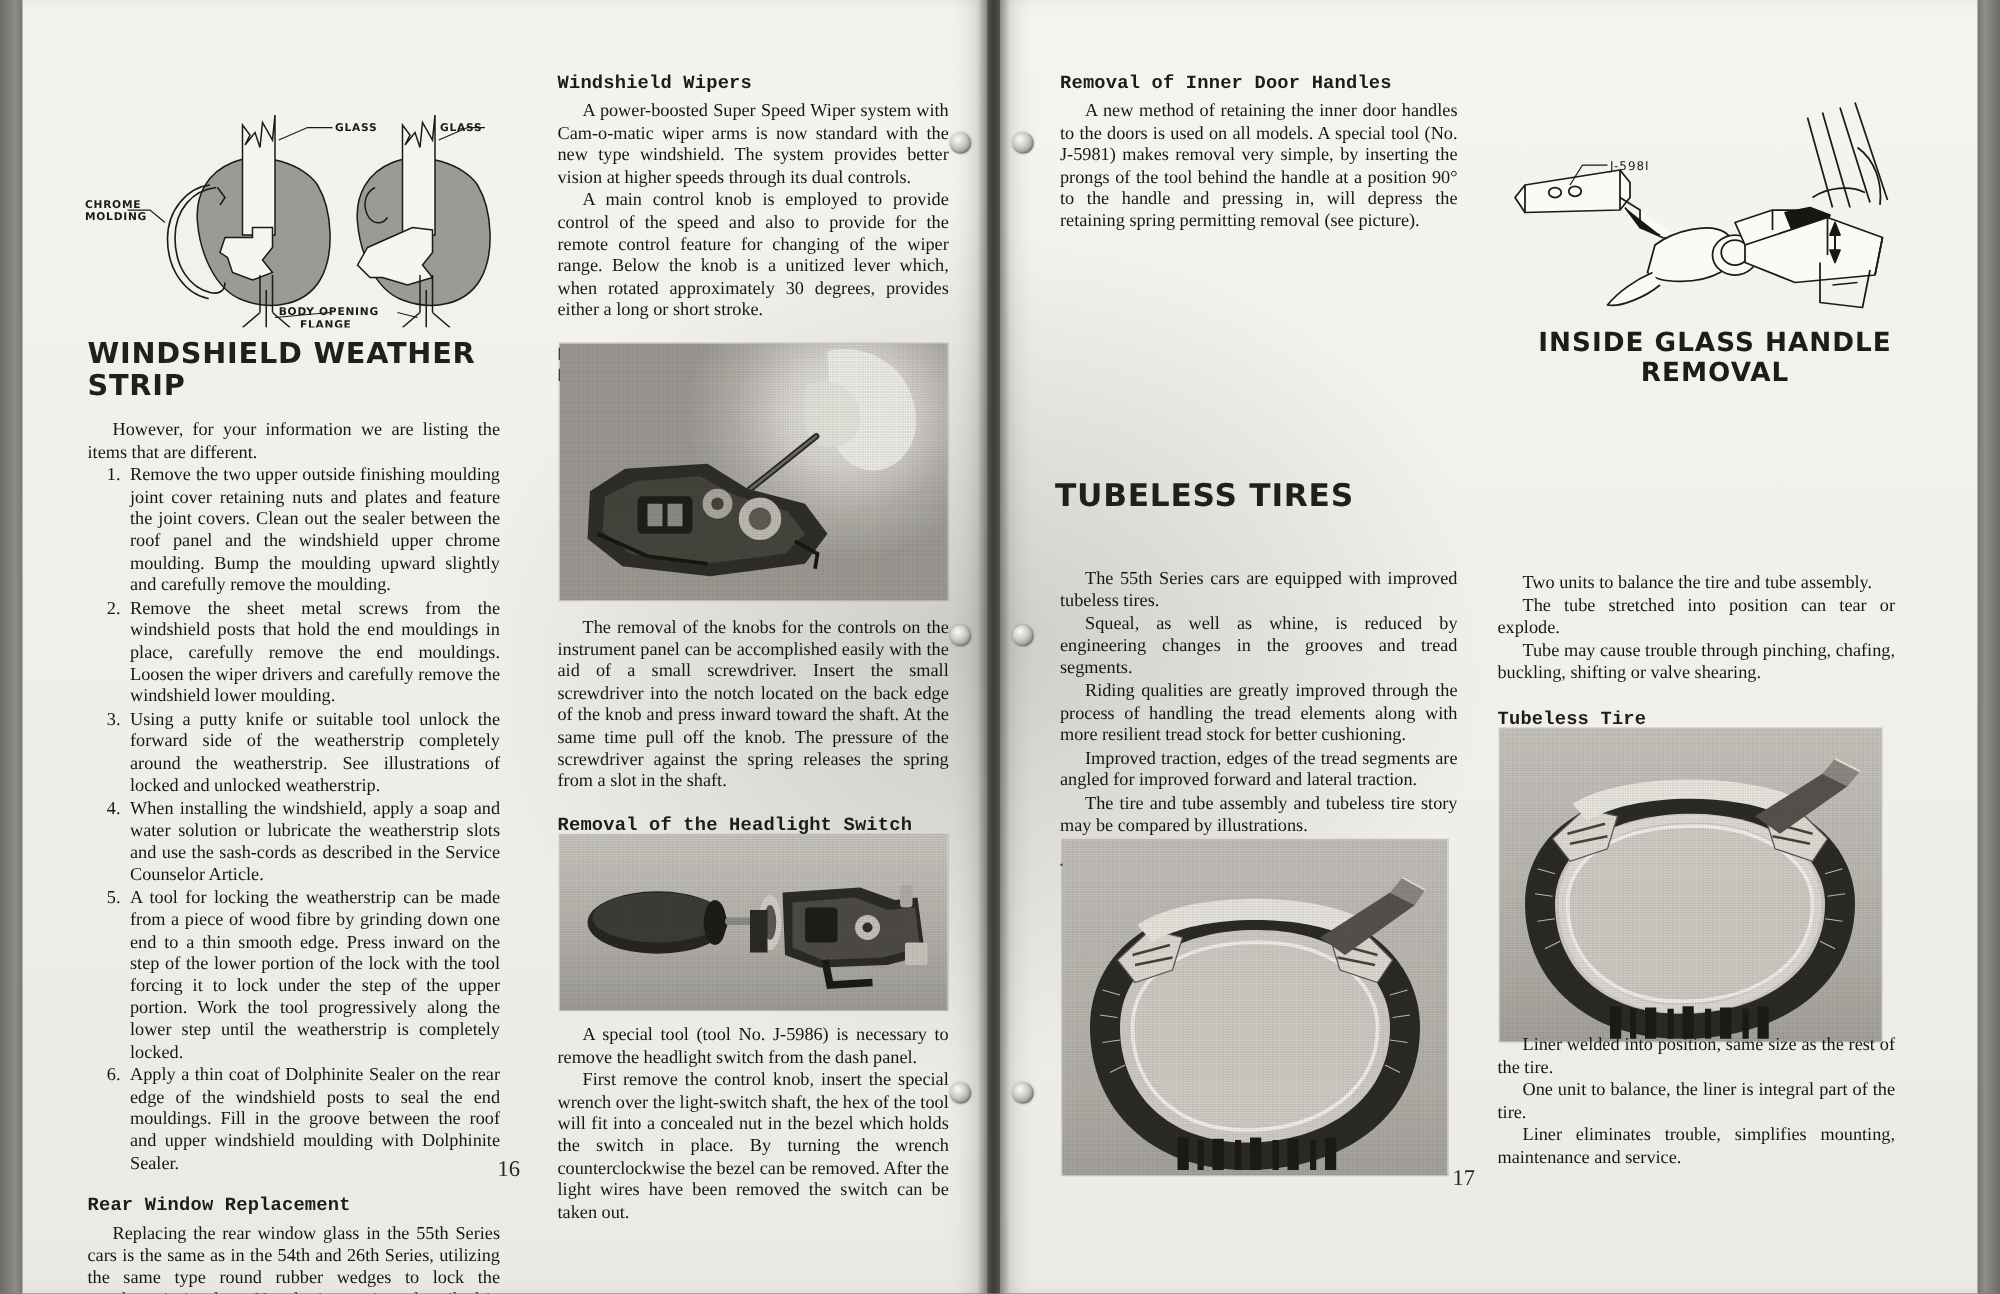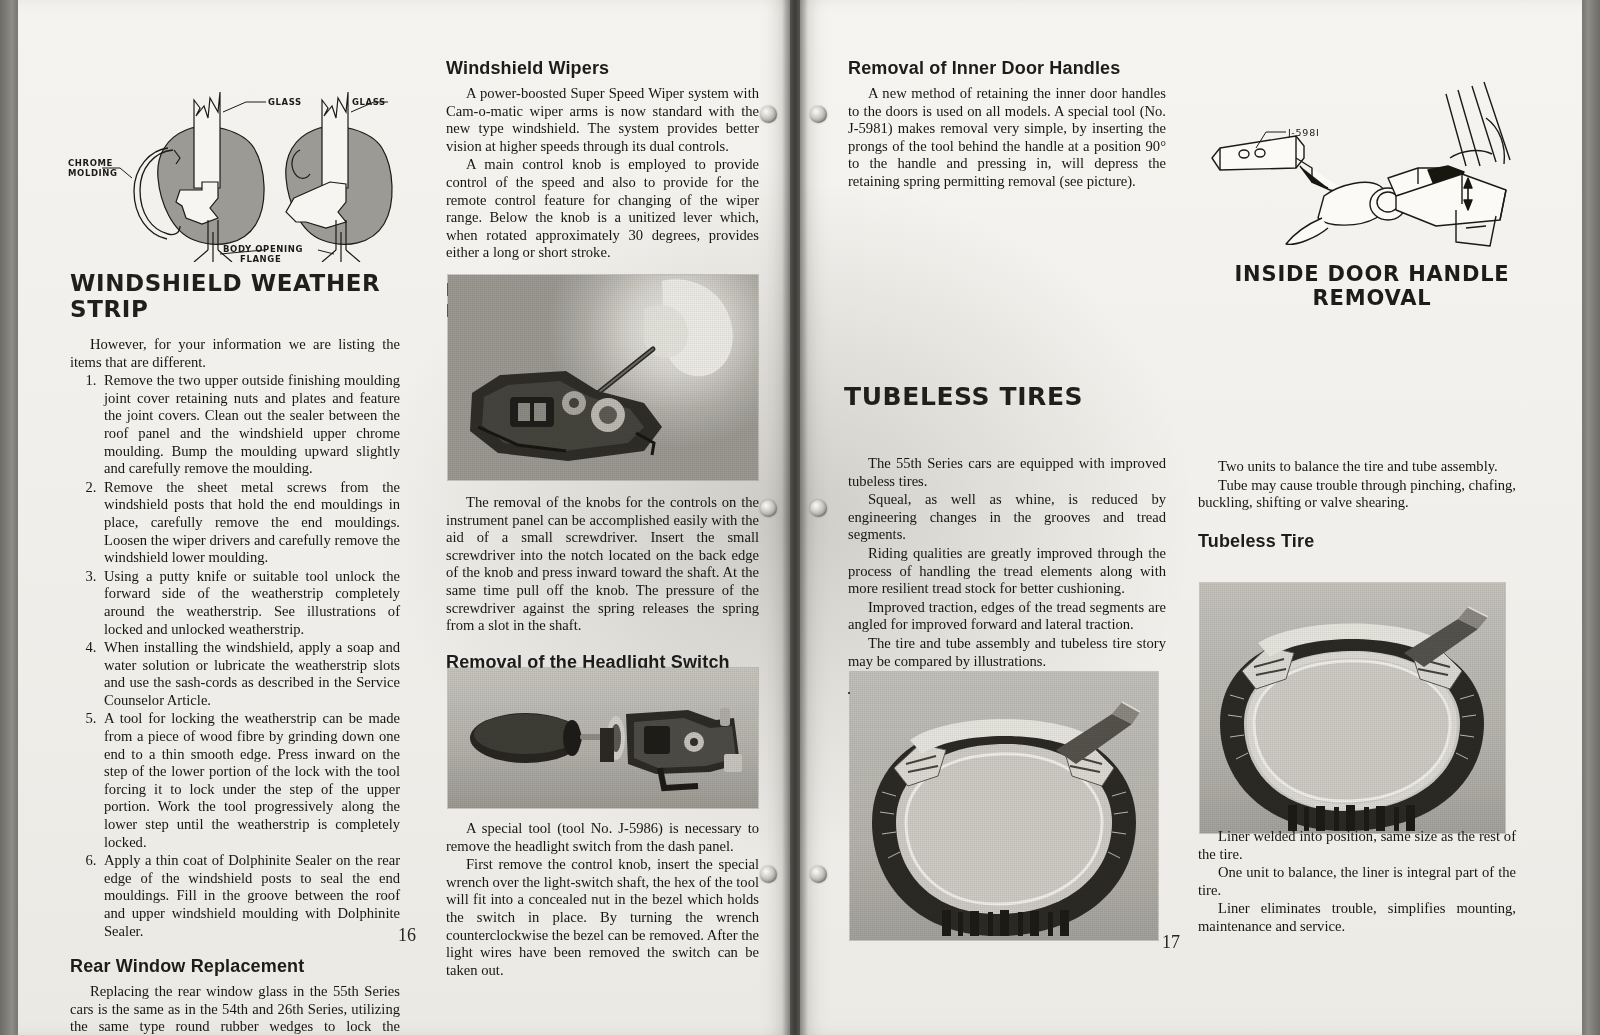--- a/index.html
+++ b/index.html
@@ -57,23 +57,23 @@
   .col { position: absolute; }
   h2.sec-title {
     font-family: "DejaVu Sans", sans-serif;
     font-weight: bold;
     font-size: 23px;
     letter-spacing: .6px;
     margin: 0 0 14px 0;
     color: #201f1c;
   }
   h3.sub {
-    font-family: Liberation Sans, sans-serif;
+    font-family: Liberation Mono, monospace;
     font-weight: bold;
-    font-size: 18px;
+    font-size: 15px;
     letter-spacing: .15px;
     margin: 16px 0 6px 0;
     color: #1d1c19;
   }
   p.body {
     font-size: 14.6px;
     line-height: 17.6px;
     text-align: justify;
     text-indent: 20px;
     margin: 0 0 1px 0;
@@ -311,21 +311,21 @@
           <path d="M264 118 L268 108 L272 118 Z" fill="#17160f" stroke="#17160f"></path>
 
           <path d="M256 140 L256 172 L290 176 L296 146"></path>
           <path d="M266 158 L286 156"></path>
 
           <path d="M56 78 L66 62 L86 62" stroke-width="1"></path>
         </g>
         <text x="88" y="66" font-family="DejaVu Sans, sans-serif" font-size="9.5" letter-spacing="0.8" fill="#1a1a17">J-598I</text>
       </svg>
     </div>
-    <div class="artcap" style="position:absolute; left:382px; top:262px; width:380px;">INSIDE DOOR HANDLE REMOVAL</div>
+    <div class="artcap" style="position:absolute; left:382px; top:262px; width:380px;">INSIDE GLASS HANDLE REMOVAL</div>
 
     <h2 class="sec-title" style="position:absolute; left:44px; top:382px; width:720px; font-size:25px;">TUBELESS TIRES</h2>
 
     <div class="col" style="left:48px; top:455px; width:318px;">
       <p class="body">The 55th Series cars are equipped with improved tubeless tires.</p>
       <p class="body">Squeal, as well as whine, is reduced by engineering changes in the grooves and tread segments.</p>
       <p class="body">Riding qualities are greatly improved through the process of handling the tread elements along with more resilient tread stock for better cushioning.</p>
       <p class="body">Improved traction, edges of the tread segments are angled for improved forward and lateral traction.</p>
       <p class="body">The tire and tube assembly and tubeless tire story may be compared by illustrations.</p>
       <h3 class="sub" style="margin-top:19px">Tire and Tube Assembly</h3>
@@ -371,20 +371,21 @@
         <g stroke="#efede6" stroke-width="1" opacity=".75">
           <path d="M32 120 L46 124 M30 140 L44 142 M32 162 L46 160 M38 186 L50 180"></path>
           <path d="M276 120 L262 124 M278 140 L264 142 M276 162 L262 160 M270 186 L258 180"></path>
         </g>
       </svg>
       <div class="grain"></div>
     </div>
 
     <div class="col" style="left:398px; top:458px; width:318px;">
       <p class="body">Two units to balance the tire and tube assembly.</p>
+      <p class="body">The tube stretched into position can tear or explode.</p>
       <p class="body">Tube may cause trouble through pinching, chafing, buckling, shifting or valve shearing.</p>
       <h3 class="sub" style="margin-top:19px">Tubeless Tire</h3>
     </div>
 
     <div class="plate" style="left:400px; top:583px; width:305px; height:250px;
                 background: linear-gradient(180deg,#c6c4bd 0%, #b7b5ae 65%, #a6a49d 100%);">
       <svg width="305" height="250" viewBox="0 0 305 250">
         <path d="M20 140 C20 86,66 50,148 48 C230 46,284 86,284 140 C284 202,230 246,150 248
                  C70 250,20 202,20 140 Z" fill="#2b2a25"></path>
         <path d="M44 140 C44 98,84 70,148 68 C214 66,260 98,260 140 C260 192,214 226,150 228

